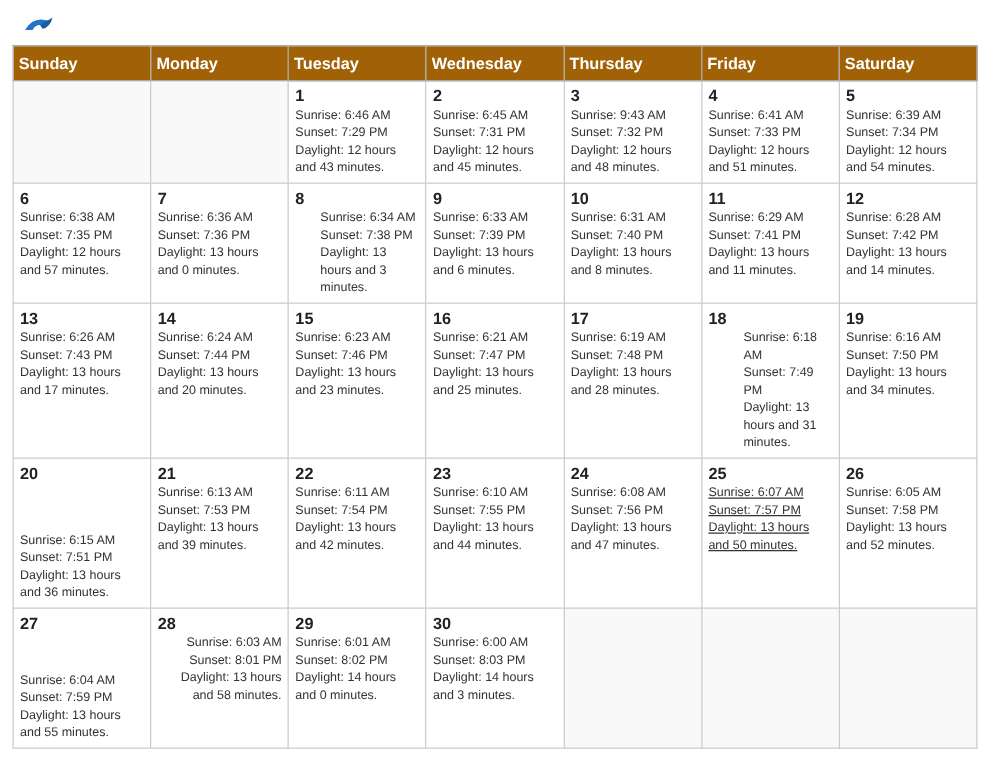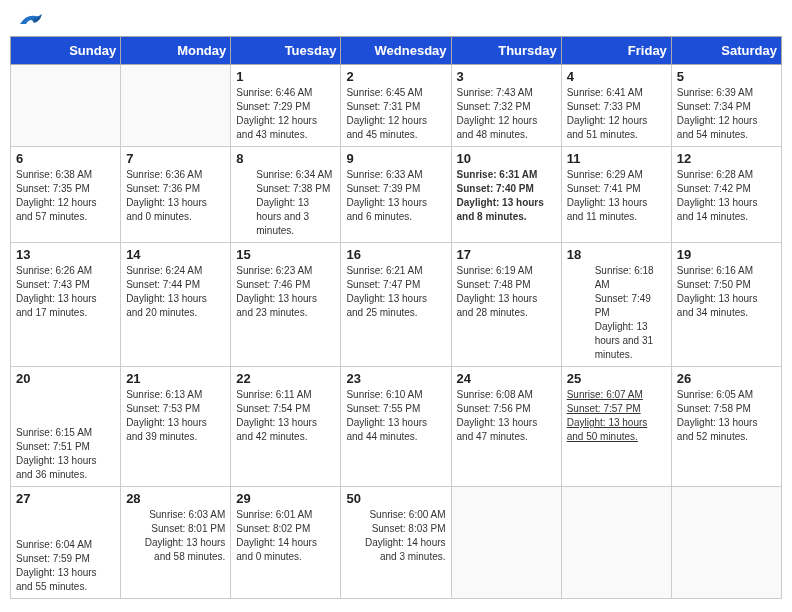--- a/index.html
+++ b/index.html
@@ -52,23 +52,23 @@
     }
     .subtitle {
       font-size: 15px;
       color: #444;
     }
     .calendar {
       width: 100%;
       border-collapse: collapse;
     }
     .calendar th {
-      background: #1d4ed8;
+      background: #a16207;
       color: #fff;
-      text-align: right;
+      text-align: left;
       padding: 6px 4px;
       font-size: 13px;
       font-weight: bold;
       border: 1px solid #aaa;
     }
     .calendar td {
       border: 1px solid #ccc;
       vertical-align: top;
       padding: 4px 5px;
       width: 14.28%;
@@ -134,21 +134,21 @@
 Daylight: 12 hours and 43 minutes.</div>
         </td>
         <td>
           <div class="day-number">2</div>
           <div class="day-info" style="white-space: pre-line;">Sunrise: 6:45 AM
 Sunset: 7:31 PM
 Daylight: 12 hours and 45 minutes.</div>
         </td>
         <td>
           <div class="day-number">3</div>
-          <div class="day-info" style="white-space: pre-line;">Sunrise: 7:43 AM
+          <div class="day-info" style="white-space: pre-line;">Sunrise: 9:43 AM
 Sunset: 7:32 PM
 Daylight: 12 hours and 48 minutes.</div>
         </td>
         <td>
           <div class="day-number">4</div>
           <div class="day-info" style="white-space: pre-line;">Sunrise: 6:41 AM
 Sunset: 7:33 PM
 Daylight: 12 hours and 51 minutes.</div>
         </td>
         <td>
@@ -178,21 +178,21 @@
 Daylight: 13 hours and 3 minutes.</div>
         </td>
         <td>
           <div class="day-number">9</div>
           <div class="day-info" style="white-space: pre-line;">Sunrise: 6:33 AM
 Sunset: 7:39 PM
 Daylight: 13 hours and 6 minutes.</div>
         </td>
         <td>
           <div class="day-number">10</div>
-          <div class="day-info" style="white-space: pre-line; font-weight: bold;">Sunrise: 6:31 AM
+          <div class="day-info" style="white-space: pre-line;">Sunrise: 6:31 AM
 Sunset: 7:40 PM
 Daylight: 13 hours and 8 minutes.</div>
         </td>
         <td>
           <div class="day-number">11</div>
           <div class="day-info" style="white-space: pre-line;">Sunrise: 6:29 AM
 Sunset: 7:41 PM
 Daylight: 13 hours and 11 minutes.</div>
         </td>
         <td>
@@ -303,22 +303,22 @@
 Sunset: 8:01 PM
 Daylight: 13 hours and 58 minutes.</div>
         </td>
         <td>
           <div class="day-number">29</div>
           <div class="day-info" style="white-space: pre-line;">Sunrise: 6:01 AM
 Sunset: 8:02 PM
 Daylight: 14 hours and 0 minutes.</div>
         </td>
         <td>
-          <div class="day-number">50</div>
-          <div class="day-info" style="white-space: pre-line; text-align: right;">Sunrise: 6:00 AM
+          <div class="day-number">30</div>
+          <div class="day-info" style="white-space: pre-line;">Sunrise: 6:00 AM
 Sunset: 8:03 PM
 Daylight: 14 hours and 3 minutes.</div>
         </td>
         <td class="empty-cell"></td>
         <td class="empty-cell"></td>
         <td class="empty-cell"></td>
       </tr>
     </tbody>
 </table>
 

